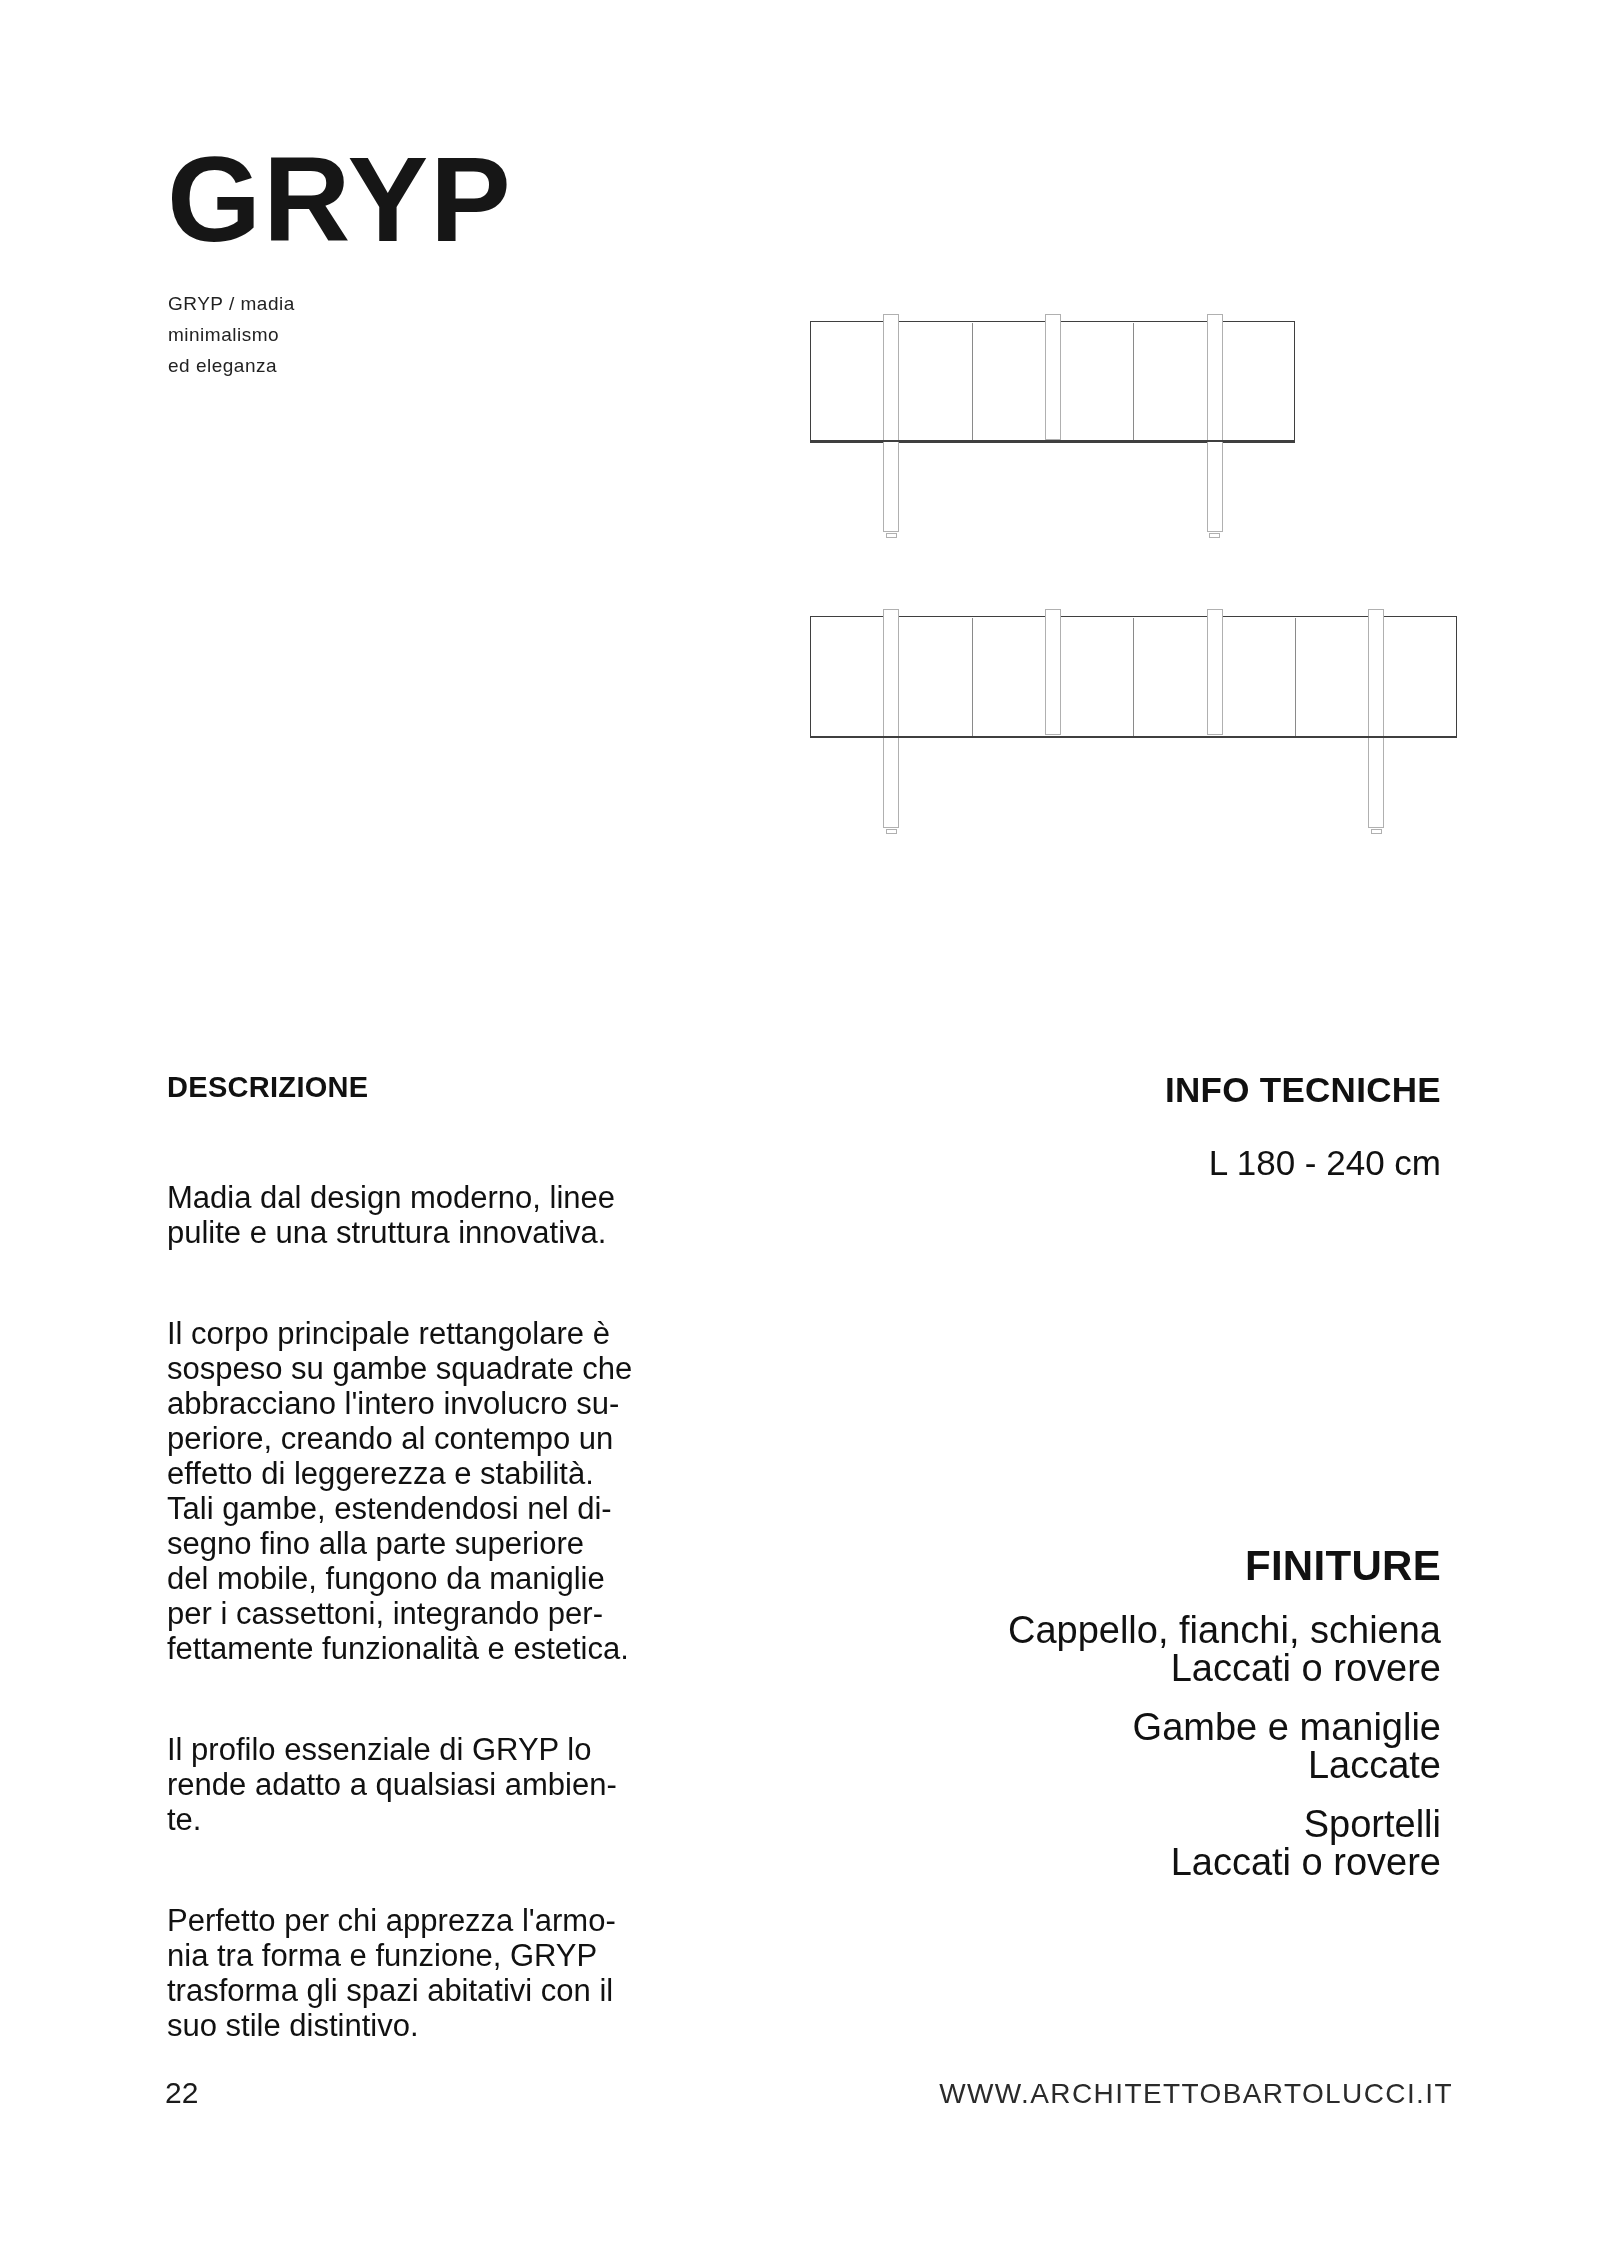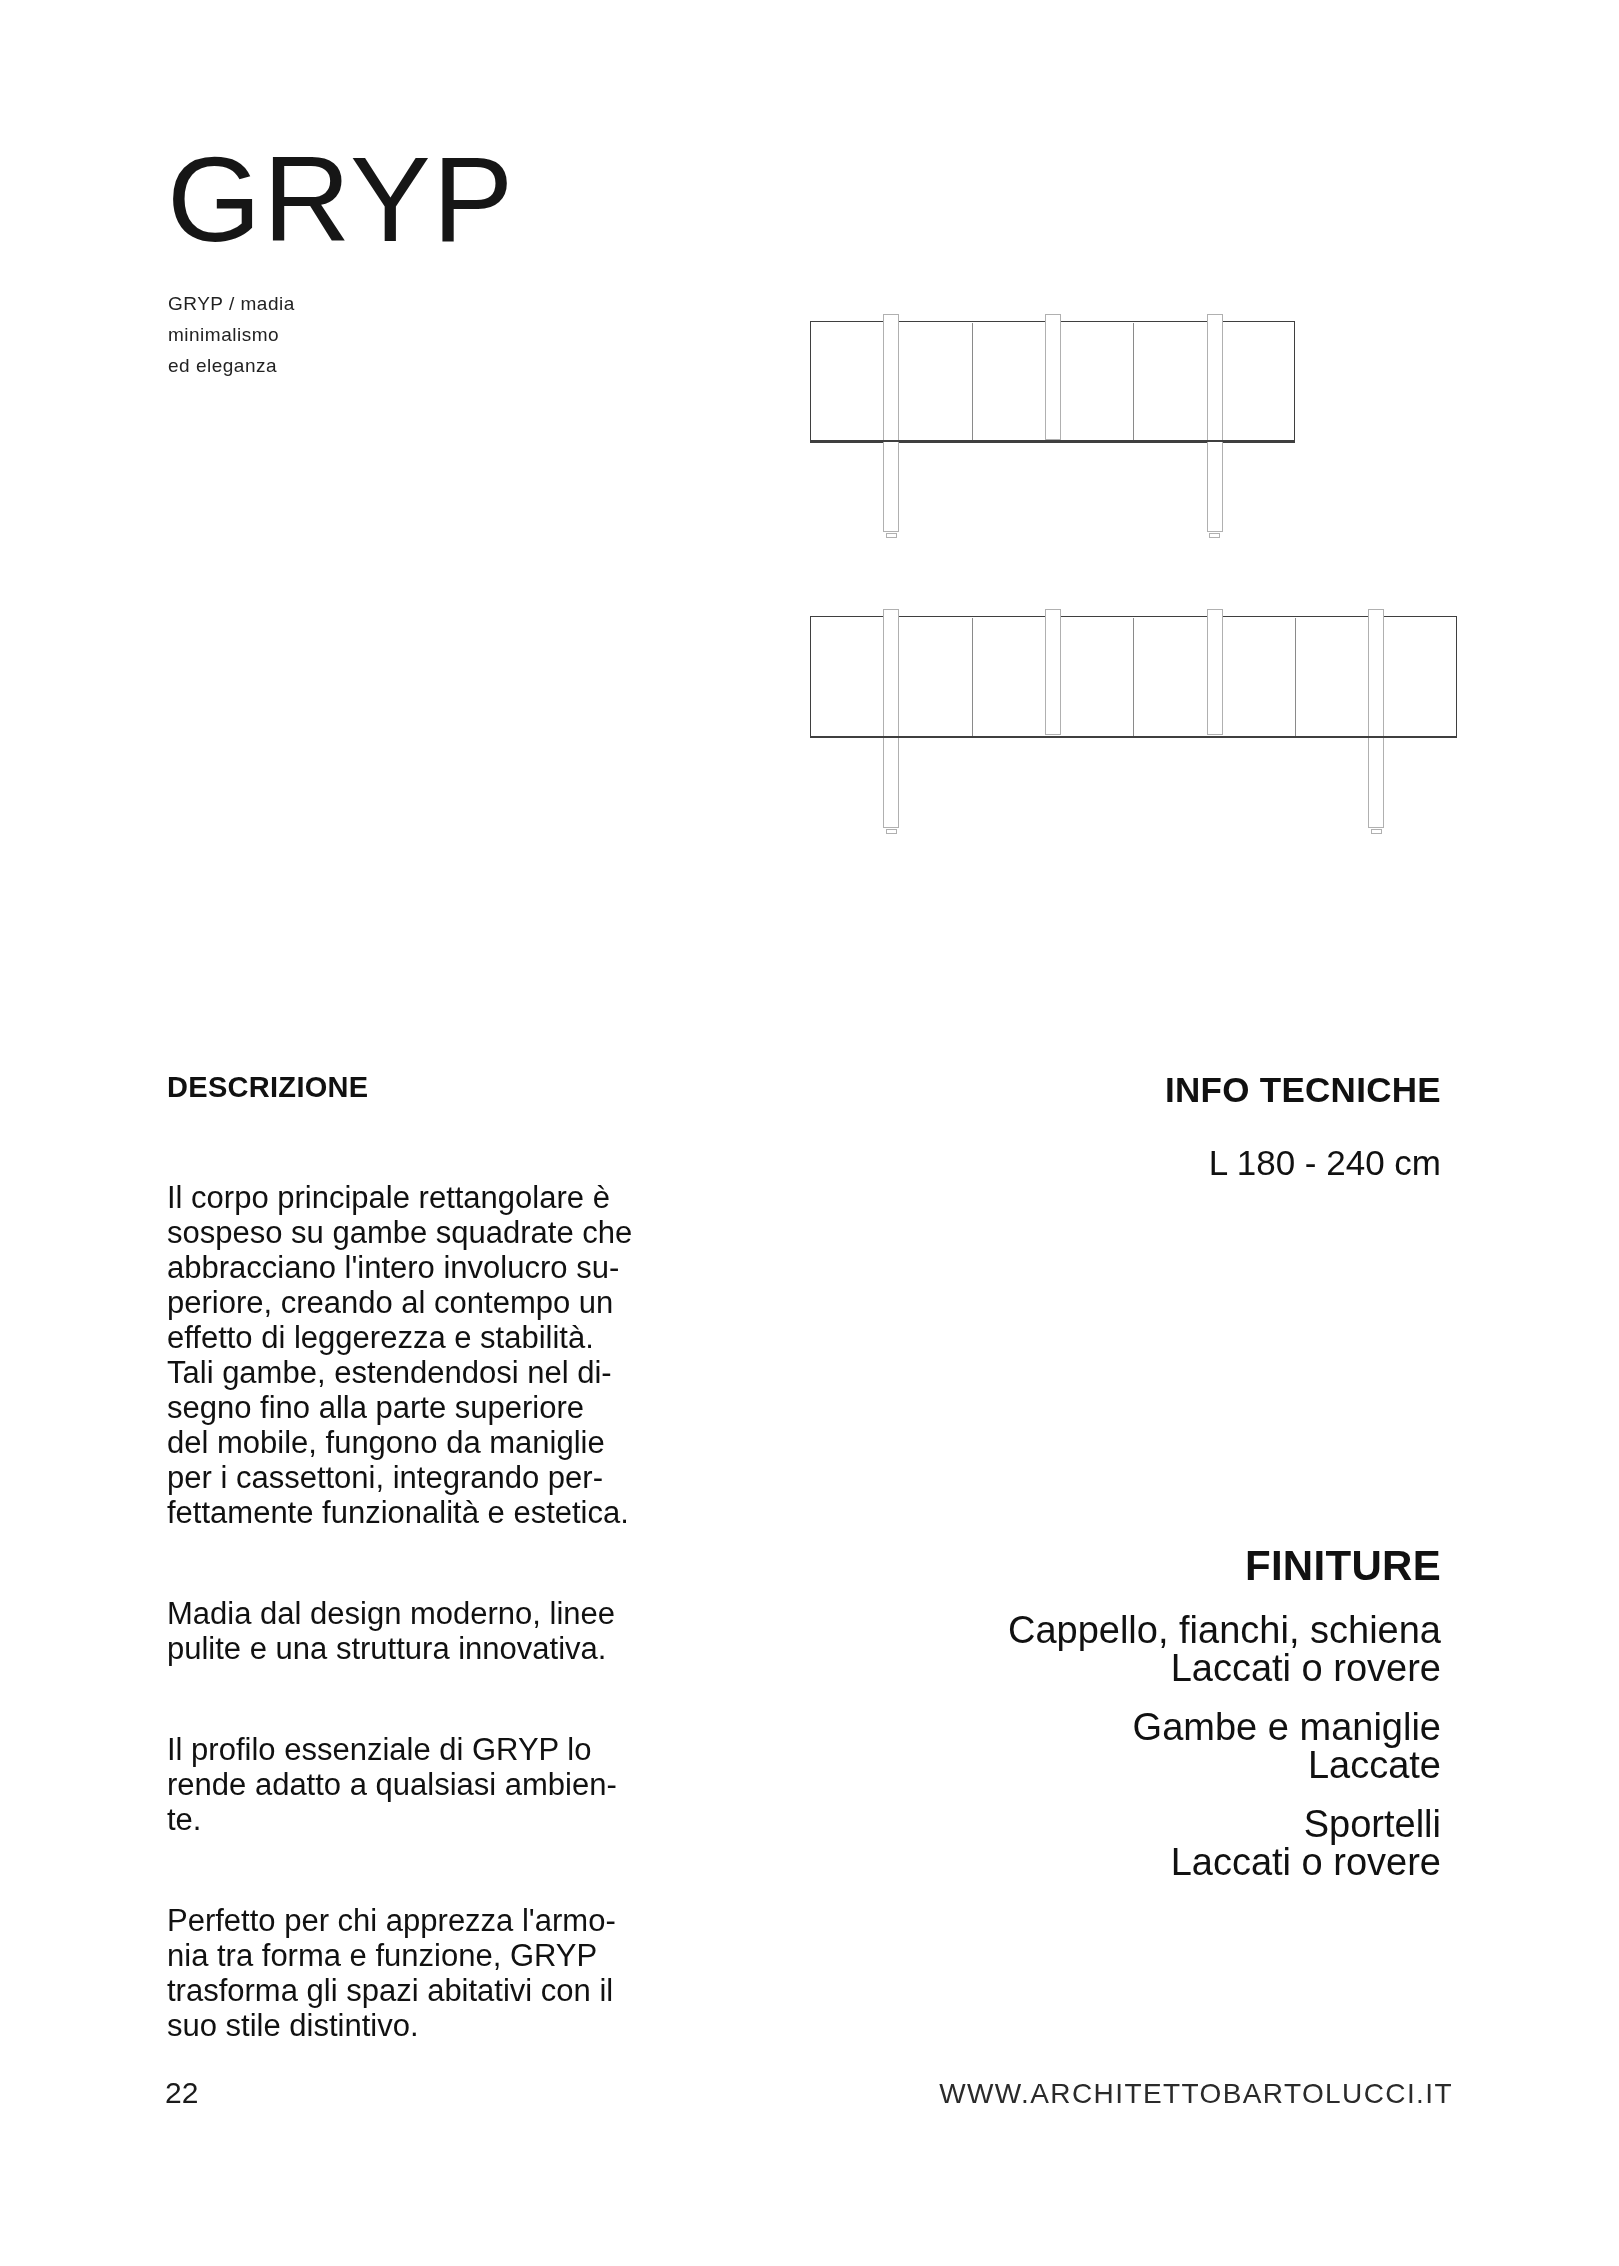--- a/index.html
+++ b/index.html
@@ -11,21 +11,21 @@
     font-family: "Liberation Sans", "DejaVu Sans", sans-serif;
     color: #111111;
     overflow: hidden;
   }
   .abs { position: absolute; }
 
   
   .product-title {
     left: 167px; top: 139px;
     font-size: 121px;
-    font-weight: 400;
+    font-weight: 700;
     letter-spacing: 1.8px;
     line-height: 1;
     color: #161616;
     text-align: right;
   }
   .product-subtitle {
     left: 168px; top: 288px;
     font-size: 19px;
     font-weight: 200;
     letter-spacing: 0.5px;
@@ -102,32 +102,32 @@
     <div class="draw-el" style="left: 1207px; top: 609px; width: 16.4px; height: 126px; background: rgb(255, 255, 255); border: 0.9px solid rgb(176, 176, 176); z-index: 2;"></div>
     <div class="draw-el" style="left: 1368px; top: 609px; width: 16.4px; height: 219px; background: rgb(255, 255, 255); border: 0.9px solid rgb(176, 176, 176); z-index: 2;"></div>
     <div class="draw-el" style="left: 810px; top: 736px; width: 647px; height: 1.8px; background: rgb(63, 63, 63); z-index: 3;"></div>
     <div class="draw-el" style="left: 886px; top: 829px; width: 11px; height: 4.6px; background: rgb(255, 255, 255); border: 0.9px solid rgb(176, 176, 176); z-index: 2;"></div>
     <div class="draw-el" style="left: 1371px; top: 829px; width: 11px; height: 4.6px; background: rgb(255, 255, 255); border: 0.9px solid rgb(176, 176, 176); z-index: 2;"></div>
   </div>
 
 <div class="abs section-heading-left">DESCRIZIONE</div>
 
 <div class="abs description-body">
+  <p>Madia dal design moderno, linee
+pulite e una struttura innovativa.</p>
   <p>Il corpo principale rettangolare è
 sospeso su gambe squadrate che
 abbracciano l'intero involucro su-
 periore, creando al contempo un
 effetto di leggerezza e stabilità.
 Tali gambe, estendendosi nel di-
 segno fino alla parte superiore
 del mobile, fungono da maniglie
 per i cassettoni, integrando per-
 fettamente funzionalità e estetica.</p>
-  <p>Madia dal design moderno, linee
-pulite e una struttura innovativa.</p>
   <p>Il profilo essenziale di GRYP lo
 rende adatto a qualsiasi ambien-
 te.</p>
   <p>Perfetto per chi apprezza l'armo-
 nia tra forma e funzione, GRYP
 trasforma gli spazi abitativi con il
 suo stile distintivo.</p>
 </div>
 
 <div class="abs right-col info-heading">INFO TECNICHE</div>

